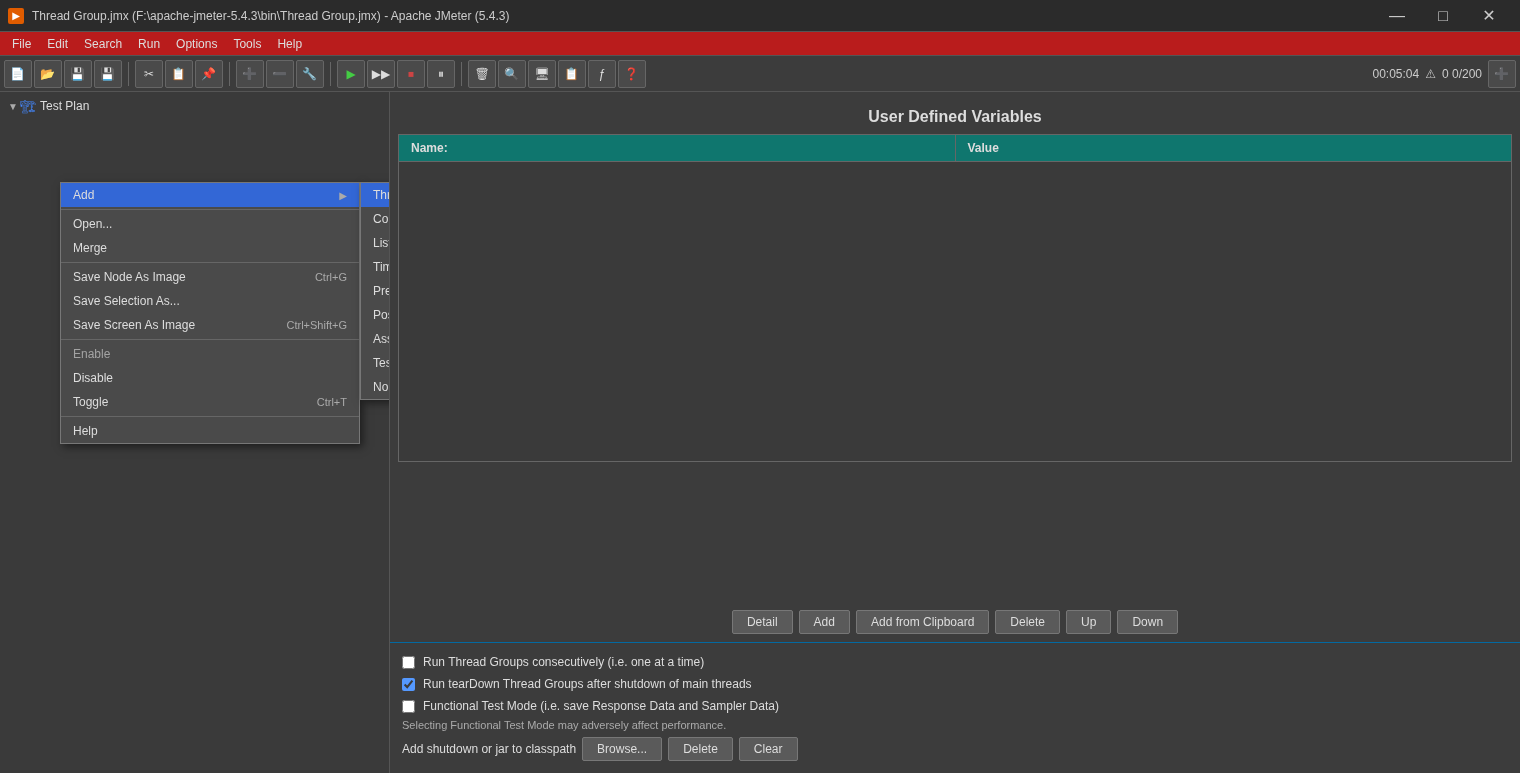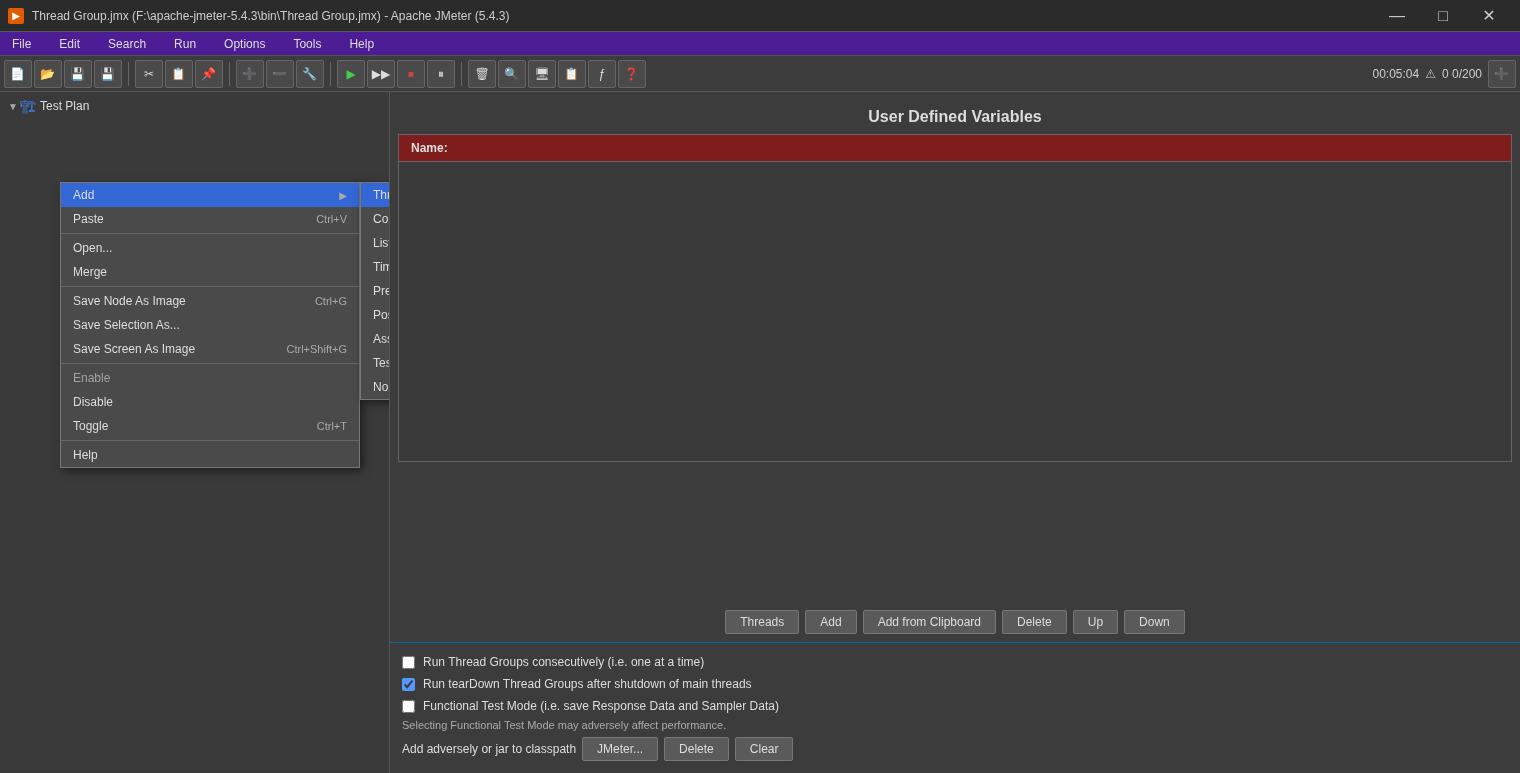--- a/index.html
+++ b/index.html
@@ -53,26 +53,25 @@
       font-size: 16px;
       cursor: pointer;
       display: flex;
       align-items: center;
       justify-content: center;
     }
 
     
     .menu-bar {
       height: 24px;
-      background: #4c1d95;
+      background: #b91c1c;
       display: flex;
       align-items: center;
       padding: 0 4px;
       border-bottom: 1px solid #555;
-      gap: 12px;
     }
     .menu-item {
       padding: 2px 8px;
       cursor: pointer;
       color: #ddd;
       font-size: 12px;
     }
 
     
     .toolbar {
@@ -214,21 +213,21 @@
     .udv-title {
       text-align: center;
       font-size: 16px;
       font-weight: bold;
       color: #ddd;
       padding: 8px;
     }
 
     .table-header {
       display: flex;
-      background: #7f1d1d;
+      background: #0f766e;
       border: 1px solid #666;
       font-weight: bold;
     }
     .table-col {
       flex: 1;
       padding: 6px 12px;
       border-right: 1px solid #666;
       color: #ddd;
       font-size: 12px;
     }
@@ -358,24 +357,20 @@
       <span class="chevron">▼</span>
       <span class="tree-icon test-plan-icon">🏗</span>
       <span>Test Plan</span>
     </div>
 
     <div class="context-menu-l1">
       <div class="ctx-item highlighted">
         <span>Add</span>
         <span class="ctx-arrow">▶</span>
       </div>
-      <div class="ctx-item">
-        <span>Paste</span>
-        <span class="ctx-shortcut">Ctrl+V</span>
-      </div>
       <div class="ctx-divider"></div>
       <div class="ctx-item">
         <span>Open...</span>
       </div>
       <div class="ctx-item">
         <span>Merge</span>
       </div>
       <div class="ctx-divider"></div>
       <div class="ctx-item">
         <span>Save Node As Image</span>
@@ -444,26 +439,27 @@
       </div>
     </div>
 
   </div>
 
   <div class="right-panel">
     <div class="panel-content">
       <div class="udv-title">User Defined Variables</div>
       <div class="table-header">
         <div class="table-col">Name:</div>
+        <div class="table-col">Value</div>
       </div>
       <div class="table-body"></div>
     </div>
 
     <div class="btn-bar">
-      <button class="btn">Threads</button>
+      <button class="btn">Detail</button>
       <button class="btn">Add</button>
       <button class="btn">Add from Clipboard</button>
       <button class="btn">Delete</button>
       <button class="btn">Up</button>
       <button class="btn">Down</button>
     </div>
 
     <div class="bottom-section">
       <div class="checkbox-row">
         <input type="checkbox" style="">
@@ -472,20 +468,20 @@
       <div class="checkbox-row">
         <input type="checkbox" checked="" style="">
         <span>Run tearDown Thread Groups after shutdown of main threads</span>
       </div>
       <div class="checkbox-row">
         <input type="checkbox" style="">
         <span>Functional Test Mode (i.e. save Response Data and Sampler Data)</span>
       </div>
       <div class="note-text">Selecting Functional Test Mode may adversely affect performance.</div>
       <div class="classpath-row">
-        <span>Add adversely or jar to classpath</span>
-        <button class="btn">JMeter...</button>
+        <span>Add shutdown or jar to classpath</span>
+        <button class="btn">Browse...</button>
         <button class="btn">Delete</button>
         <button class="btn">Clear</button>
       </div>
     </div>
   </div>
 </div>
 
 </body></html>

